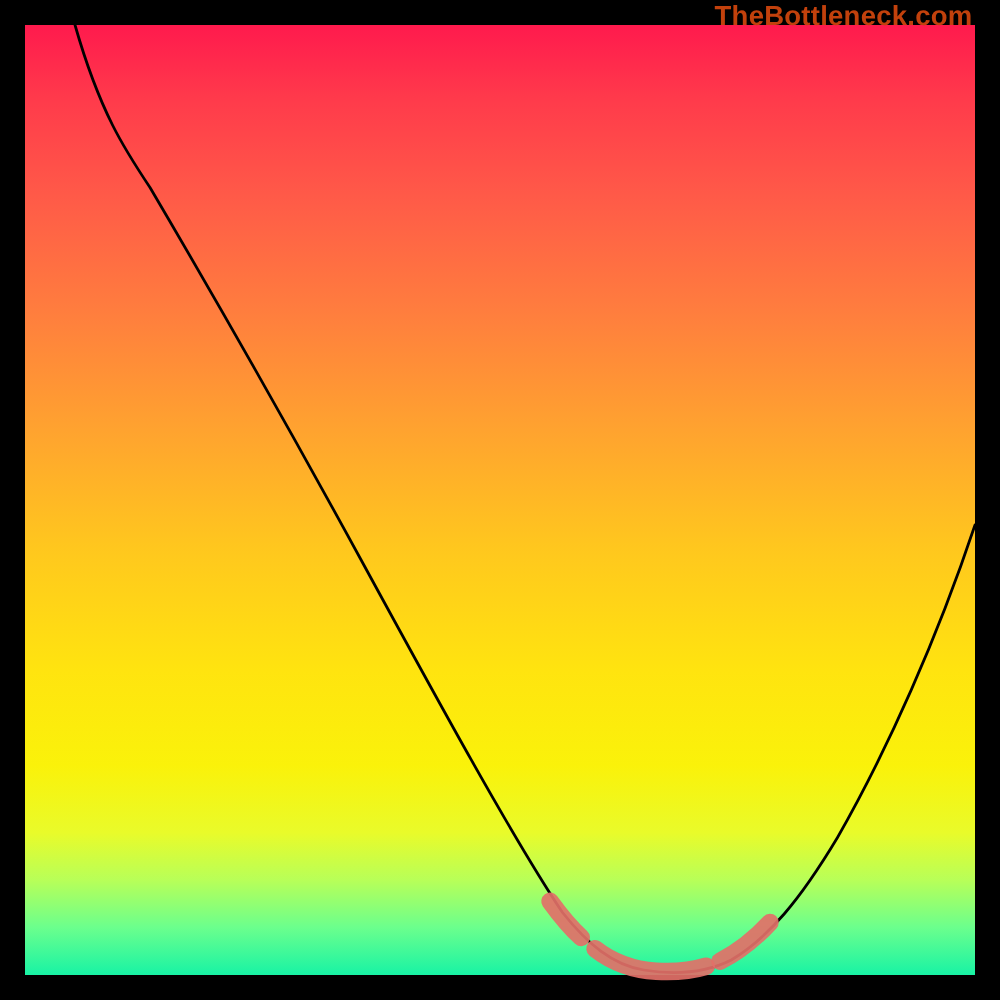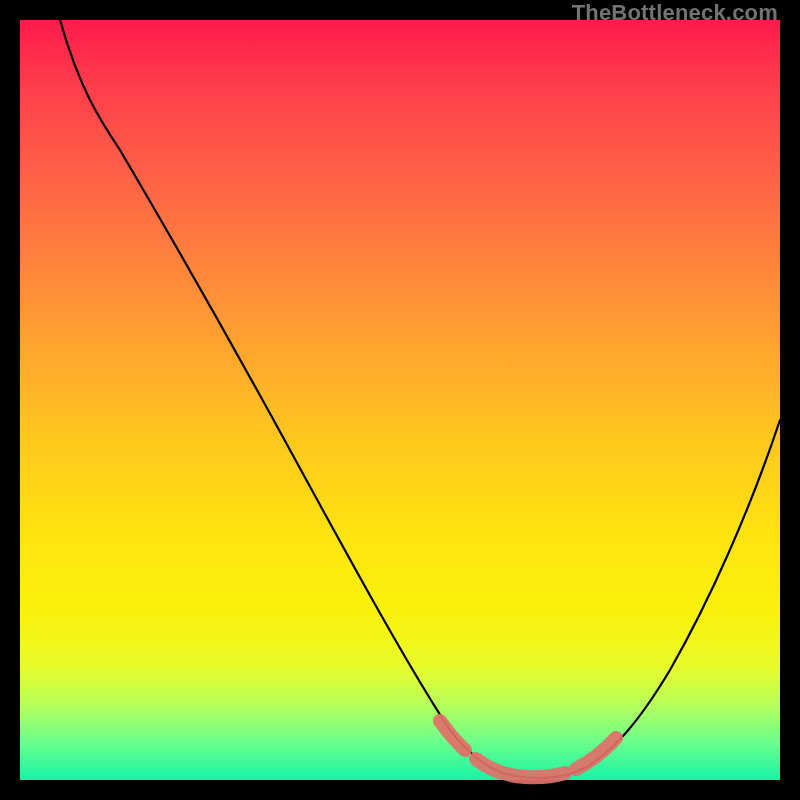--- a/index.html
+++ b/index.html
@@ -36,21 +36,21 @@
       #6bff8d 95%,
       #18f3a5 100%);
   }
   .watermark {
     position: absolute;
     top: 0;
     right: 22px;
     font-family: Arial, Helvetica, sans-serif;
     font-size: 22px;
     font-weight: 600;
-    color: #737373;
+    color: #c2410c;
     letter-spacing: 0.2px;
     user-select: none;
   }
   svg.curve-layer {
     position: absolute;
     left: 20px;
     top: 20px;
     width: 760px;
     height: 760px;
     overflow: visible;

